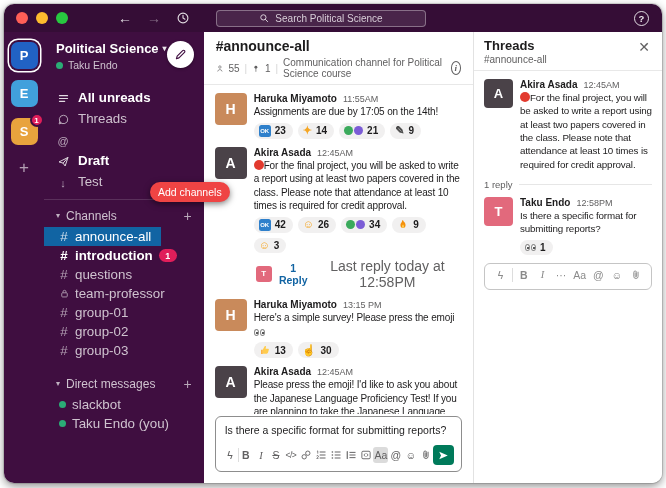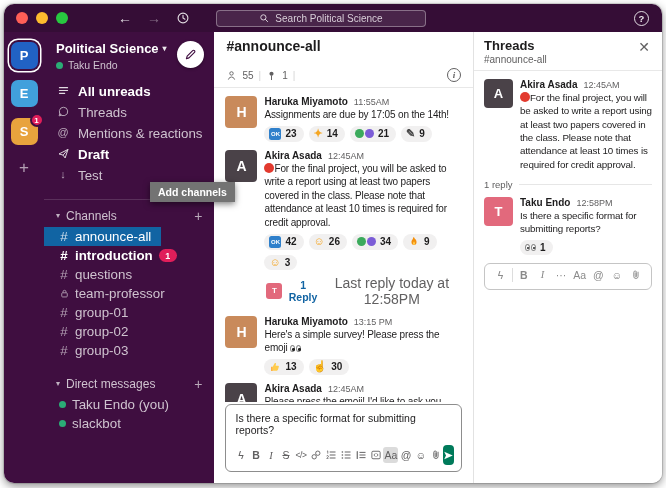--- a/index.html
+++ b/index.html
@@ -44,42 +44,42 @@
   .sidebar{flex:0 0 152px;background:var(--sidebar);color:#CFC3CF;font-size:12px;position:relative;display:flex;flex-direction:column}
   .ws-header{padding:9px 10px 8px 12px;display:flex;justify-content:space-between;align-items:flex-start}
   .ws-name{color:#fff;font-weight:700;font-size:13px;display:flex;align-items:center;gap:4px;white-space:nowrap}
   .chev{font-size:8px;opacity:.9}
   .ws-user{font-size:10.5px;margin-top:3px;display:flex;align-items:center;gap:5px}
   .presence{width:7px;height:7px;border-radius:50%;background:var(--presence-green);flex:0 0 7px}
   .compose-btn{width:27px;height:27px;border-radius:50%;background:#fff;color:#3F0E40;display:flex;align-items:center;justify-content:center;
                box-shadow:0 1px 3px rgba(0,0,0,.35)}
   .compose-btn svg{width:13px;height:13px}
   .nav{padding:5px 0 2px}
-  .s-row{height:21px;display:flex;align-items:flex-start;gap:8px;padding:0 12px;white-space:nowrap}
+  .s-row{height:21px;display:flex;align-items:flex-end;gap:8px;padding:0 12px;white-space:nowrap}
   .s-row .ic{width:14px;display:flex;justify-content:center;opacity:.85}
   .s-row .ic svg{width:13px;height:13px}
   .boldrow{color:#fff;font-weight:700}
   .s-divider{border-top:1px solid rgba(255,255,255,.14);margin:8px 0 4px}
   .sec-head{height:23px;display:flex;align-items:center;gap:6px;padding:0 12px}
   .sec-plus{margin-left:auto;font-size:14px;opacity:.85;line-height:1}
   .chan-row{height:19px;display:flex;align-items:center;gap:6px;padding:0 10px 0 15px;white-space:nowrap}
   .chan-row .hash{opacity:.8;width:10px;text-align:center}
   .chan-row .hash svg{width:11px;height:11px;display:block;margin:0 auto}
   .chan-row.selected{background:var(--selected-blue);color:#fff}
   .chan-row.boldrow .hash{opacity:1}
   .badge{margin-left:auto;background:var(--badge-red);color:#fff;font-size:9px;font-weight:700;padding:1.5px 6.5px;border-radius:9px}
   .dm-gap{height:12px}
-  .tooltip{position:absolute;left:106px;top:150px;background:#737373;color:#fff;font-size:10.5px;font-weight:700;
-           padding:4px 8px;border-radius:0;white-space:nowrap;z-index:50;box-shadow:0 2px 6px rgba(0,0,0,.5)}
+  .tooltip{position:absolute;left:106px;top:150px;background:#ef4444;color:#fff;font-size:10.5px;font-weight:400;
+           padding:4px 8px;border-radius:10px;white-space:nowrap;z-index:50;box-shadow:0 2px 6px rgba(0,0,0,.5)}
 
   
   .main{flex:1;min-width:0;background:#fff;display:flex;flex-direction:column;border-right:1px solid #E2E2E2}
   .main-head{padding:6px 12px 5px;border-bottom:1px solid #E8E8E8}
   .main-title{font-size:14px;font-weight:800;color:#1D1C1D}
-  .main-meta{display:flex;align-items:center;gap:5px;font-size:10px;color:#616061;margin-top:14px}
+  .main-meta{display:flex;align-items:center;gap:5px;font-size:10px;color:#616061;margin-top:3px}
   .main-meta svg{width:11px;height:11px;display:block}
   .meta-sep{color:#D5D5D5}
   .circle-i{margin-left:auto;width:14px;height:14px;border:1.2px solid #616061;border-radius:50%;display:flex;align-items:center;
             justify-content:center;font-size:9px;font-style:italic;font-family:"Liberation Serif",serif;color:#616061;font-weight:700}
   .messages{flex:1;padding:8px 11px 0;overflow:hidden}
   .msg{display:flex;gap:7px;margin-bottom:8px}
   .avatar{width:32px;height:32px;flex:0 0 32px;border-radius:4px;color:#fff;font-weight:700;font-size:14px;
           display:flex;align-items:center;justify-content:center}
   .avatar.mini{width:16px;height:16px;flex:0 0 16px;border-radius:3px;font-size:8px}
   .msg-body{flex:1;min-width:0}
@@ -219,21 +219,20 @@
               <svg viewBox="0 0 16 16">
                 <path d="M8 2.8 a5.2 5.2 0 1 1 -4.6 7.6 L2.6 13.4 l3-.8 A5.2 5.2 0 0 1 8 2.8z" fill="none" stroke="currentColor" stroke-width="1.2" stroke-linejoin="round"></path>
               </svg>
             </span>
             <span>Threads</span>
           </button>
           <button class="s-row">
             <span class="ic">
               <span style="font-size: 11px;">@</span>
             </span>
-            <span>Mentions &amp; reactions</span>
           </button>
           <button class="s-row boldrow">
             <span class="ic">
               <svg viewBox="0 0 16 16">
                 <path d="M2.5 8.5 l11-5.5 -3.5 10.5 -2.5-3.5z" fill="none" stroke="currentColor" stroke-width="1.2" stroke-linejoin="round"></path>
                 <path d="M7.5 10 l6-7" fill="none" stroke="currentColor" stroke-width="1.2"></path>
               </svg>
             </span>
             <span>Draft</span>
           </button>
@@ -290,25 +289,25 @@
 
       <div class="dm-gap"></div>
       <div class="sec-head">
         <span class="chev">▾</span>
         <span>Direct messages</span>
         <button class="sec-plus"><span>+</span></button>
       </div>
       <div id="dms">
           <button class="chan-row">
             <span class="presence"></span>
-            <span>Taku Endo (you)</span>
+            <span>slackbot</span>
           </button>
           <button class="chan-row">
             <span class="presence"></span>
-            <span>slackbot</span>
+            <span>Taku Endo (you)</span>
           </button>
         </div>
 
       <div class="tooltip">Add channels</div>
     </div>
 
     <div class="main">
       <div class="main-head">
         <div class="main-title">#announce-all</div>
         <div class="main-meta">
@@ -317,20 +316,21 @@
               <path d="M3.6 13.4 a4.6 4.6 0 0 1 8.8 0" fill="none" stroke="currentColor" stroke-width="1.3" stroke-linecap="round"></path>
             </svg>
           <span>55</span>
           <span class="meta-sep">|</span>
           <svg viewBox="0 0 16 16">
               <circle cx="8" cy="5.5" r="3" fill="currentColor"></circle>
               <path d="M8 8.5 V14" stroke="currentColor" stroke-width="1.4" stroke-linecap="round"></path>
             </svg>
           <span>1</span>
           <span class="meta-sep">|</span>
+          <span>Communication channel for Political Science course</span>
           <button class="circle-i">
               <span>i</span>
             </button>
         </div>
       </div>
 
       <div class="messages" id="messages">
           <div class="msg">
             <span class="avatar" style="background: rgb(201, 138, 91);">H</span>
             <div class="msg-body">

